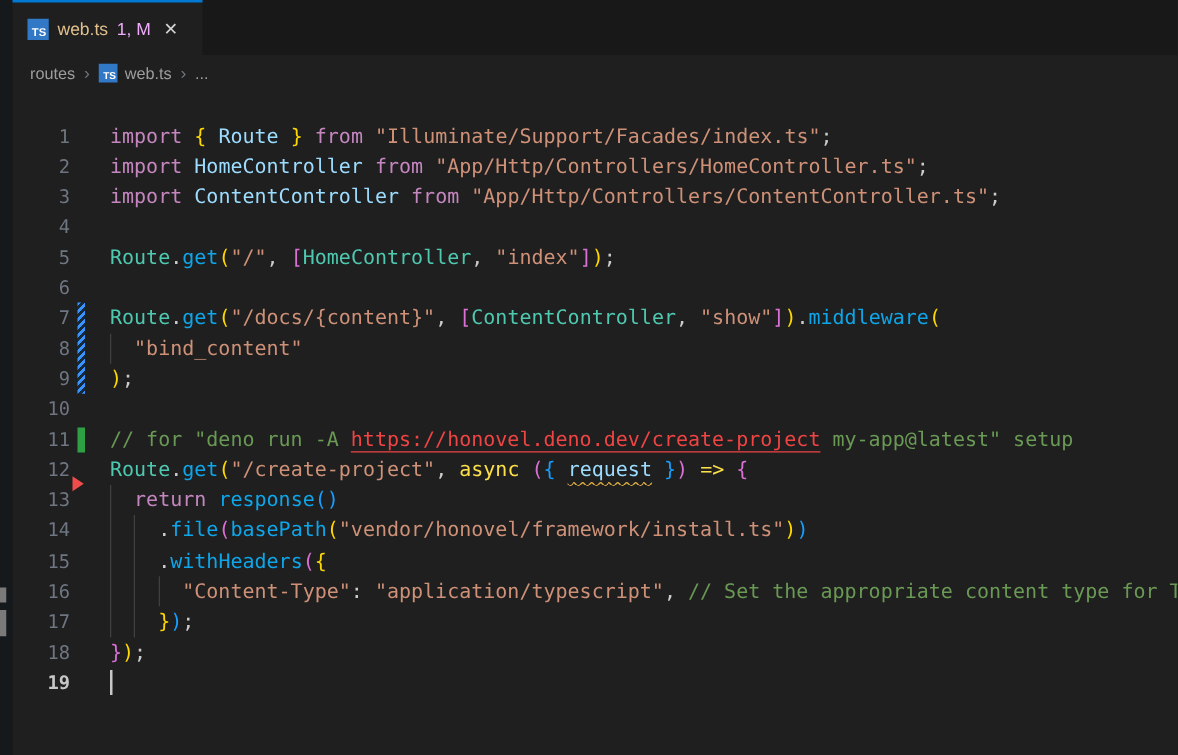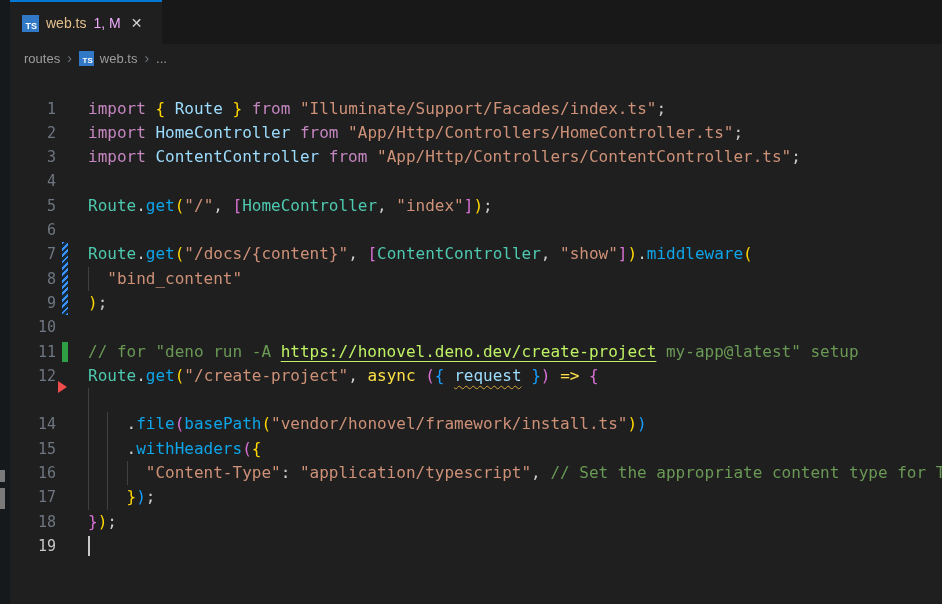--- a/index.html
+++ b/index.html
@@ -39,21 +39,21 @@
   #editor{position:absolute;left:0;top:0;width:942px;height:604px;}
   .code-row{position:absolute;left:10px;right:0;height:24.3px;line-height:24.3px;
             font-family:"DejaVu Sans Mono",monospace;font-size:16px;white-space:pre;}
   .ln{position:absolute;left:0;width:46px;text-align:right;color:#6e7681;font-size:15px;}
   .ln-active{color:#c6c6c6;}
   .code-text{position:absolute;left:78px;top:0;white-space:pre;}
   .tok-kw{color:#C586C0}   .tok-kw2{color:#fde047}  .tok-cls{color:#4EC9B0}
   .tok-var{color:#9CDCFE}  .tok-fn{color:#0ea5e9}   .tok-str{color:#CE9178}
   .tok-cmt{color:#6A9955}  .tok-pl{color:#CCCCCC}
   .tok-b1{color:#FFD700}   .tok-b2{color:#DA70D6}   .tok-b3{color:#179FFF}
-  .tok-cmtlink{color:#bef264;text-decoration:underline;text-underline-offset:4px;}
+  .tok-cmtlink{color:#ef4444;text-decoration:underline;text-underline-offset:4px;}
   .tok-warn{color:#9CDCFE;text-decoration:underline wavy #d7a73d;text-decoration-thickness:1px;
             text-underline-offset:4px;}
 
   .indent-guide{position:absolute;width:1px;background:#404040;}
   .gutter-modified{position:absolute;left:62px;width:6px;
       background:repeating-linear-gradient(135deg,#3794ff 0px,#3794ff 2px,#17293d 2px,#17293d 4.5px);}
   .gutter-added{position:absolute;left:62px;width:6px;background:#2ea043;}
   .gutter-deleted{position:absolute;width:0;height:0;border-top:6px solid transparent;
       border-bottom:6px solid transparent;border-left:9px solid #f14c4c;}
   #cursor{position:absolute;width:2px;height:20px;background:#c8c8c8;}
@@ -73,26 +73,27 @@
       <div class="code-row" style="top: 145.1px;"><span class="ln">3</span><div class="code-text"><span class="tok-kw">import</span><span class="tok-pl"> </span><span class="tok-var">ContentController</span><span class="tok-pl"> </span><span class="tok-kw">from</span><span class="tok-pl"> </span><span class="tok-str">"App/Http/Controllers/ContentController.ts"</span><span class="tok-pl">;</span></div></div>
       <div class="code-row" style="top: 169.4px;"><span class="ln">4</span><div class="code-text"></div></div>
       <div class="code-row" style="top: 193.7px;"><span class="ln">5</span><div class="code-text"><span class="tok-cls">Route</span><span class="tok-pl">.</span><span class="tok-fn">get</span><span class="tok-b1">(</span><span class="tok-str">"/"</span><span class="tok-pl">, </span><span class="tok-b2">[</span><span class="tok-cls">HomeController</span><span class="tok-pl">, </span><span class="tok-str">"index"</span><span class="tok-b2">]</span><span class="tok-b1">)</span><span class="tok-pl">;</span></div></div>
       <div class="code-row" style="top: 218px;"><span class="ln">6</span><div class="code-text"></div></div>
       <div class="code-row" style="top: 242.3px;"><span class="ln">7</span><div class="code-text"><span class="tok-cls">Route</span><span class="tok-pl">.</span><span class="tok-fn">get</span><span class="tok-b1">(</span><span class="tok-str">"/docs/{content}"</span><span class="tok-pl">, </span><span class="tok-b2">[</span><span class="tok-cls">ContentController</span><span class="tok-pl">, </span><span class="tok-str">"show"</span><span class="tok-b2">]</span><span class="tok-b1">)</span><span class="tok-pl">.</span><span class="tok-fn">middleware</span><span class="tok-b1">(</span></div></div>
       <div class="code-row" style="top: 266.6px;"><span class="ln">8</span><div class="code-text"><span class="tok-pl">  </span><span class="tok-str">"bind_content"</span></div></div>
       <div class="code-row" style="top: 290.9px;"><span class="ln">9</span><div class="code-text"><span class="tok-b1">)</span><span class="tok-pl">;</span></div></div>
       <div class="code-row" style="top: 315.2px;"><span class="ln">10</span><div class="code-text"></div></div>
       <div class="code-row" style="top: 339.5px;"><span class="ln">11</span><div class="code-text"><span class="tok-cmt">// for "deno run -A </span><span class="tok-cmtlink">https://honovel.deno.dev/create-project</span><span class="tok-cmt"> my-app@latest" setup</span></div></div>
       <div class="code-row" style="top: 363.8px;"><span class="ln">12</span><div class="code-text"><span class="tok-cls">Route</span><span class="tok-pl">.</span><span class="tok-fn">get</span><span class="tok-b1">(</span><span class="tok-str">"/create-project"</span><span class="tok-pl">, </span><span class="tok-kw2">async</span><span class="tok-pl"> </span><span class="tok-b2">(</span><span class="tok-b3">{</span><span class="tok-pl"> </span><span class="tok-warn">request</span><span class="tok-pl"> </span><span class="tok-b3">}</span><span class="tok-b2">)</span><span class="tok-pl"> </span><span class="tok-kw2">=&gt;</span><span class="tok-pl"> </span><span class="tok-b2">{</span></div></div>
+      <div class="code-row" style="top: 388.1px;"><span class="ln">13</span><div class="code-text"><span class="tok-pl">  </span><span class="tok-kw">return</span><span class="tok-pl"> </span><span class="tok-fn">response</span><span class="tok-b3">(</span><span class="tok-b3">)</span></div></div>
       <div class="code-row" style="top: 412.4px;"><span class="ln">14</span><div class="code-text"><span class="tok-pl">    </span><span class="tok-pl">.</span><span class="tok-fn">file</span><span class="tok-b2">(</span><span class="tok-fn">basePath</span><span class="tok-b1">(</span><span class="tok-str">"vendor/honovel/framework/install.ts"</span><span class="tok-b1">)</span><span class="tok-b3">)</span></div></div>
       <div class="code-row" style="top: 436.7px;"><span class="ln">15</span><div class="code-text"><span class="tok-pl">    </span><span class="tok-pl">.</span><span class="tok-fn">withHeaders</span><span class="tok-b2">(</span><span class="tok-b1">{</span></div></div>
       <div class="code-row" style="top: 461px;"><span class="ln">16</span><div class="code-text"><span class="tok-pl">      </span><span class="tok-str">"Content-Type"</span><span class="tok-pl">: </span><span class="tok-str">"application/typescript"</span><span class="tok-pl">, </span><span class="tok-cmt">// Set the appropriate content type for T</span></div></div>
       <div class="code-row" style="top: 485.3px;"><span class="ln">17</span><div class="code-text"><span class="tok-pl">    </span><span class="tok-b1">}</span><span class="tok-b3">)</span><span class="tok-pl">;</span></div></div>
       <div class="code-row" style="top: 509.6px;"><span class="ln">18</span><div class="code-text"><span class="tok-b2">}</span><span class="tok-b1">)</span><span class="tok-pl">;</span></div></div>
-      <div class="code-row" style="top: 533.9px;"><span class="ln ln-active">19</span><div class="code-text"></div></div>
+      <div class="code-row" style="top: 533.9px; font-weight: bold;"><span class="ln ln-active">19</span><div class="code-text"></div></div>
       <div class="gutter-modified" style="top: 242.3px; height: 72.9px;"></div>
       <div class="gutter-added" style="top: 341.5px; height: 20.3px;"></div>
       <div class="gutter-deleted" style="left: 58px; top: 381.1px;"></div>
       <div id="cursor" style="left: 88px; top: 535.9px;"></div>
     </div>
 
   <div id="left-rail">
       <div class="rail-mark" style="top: 470px; height: 12px;"></div>
       <div class="rail-mark" style="top: 488px; height: 21px;"></div>
     </div>

